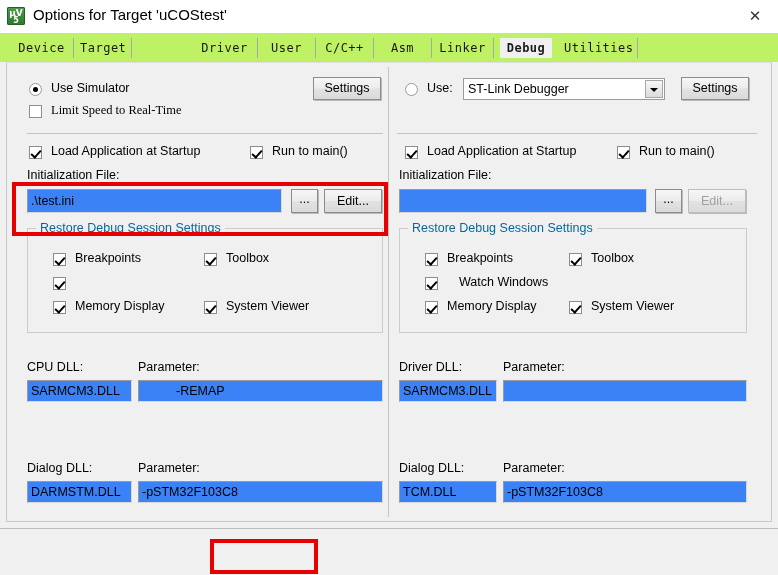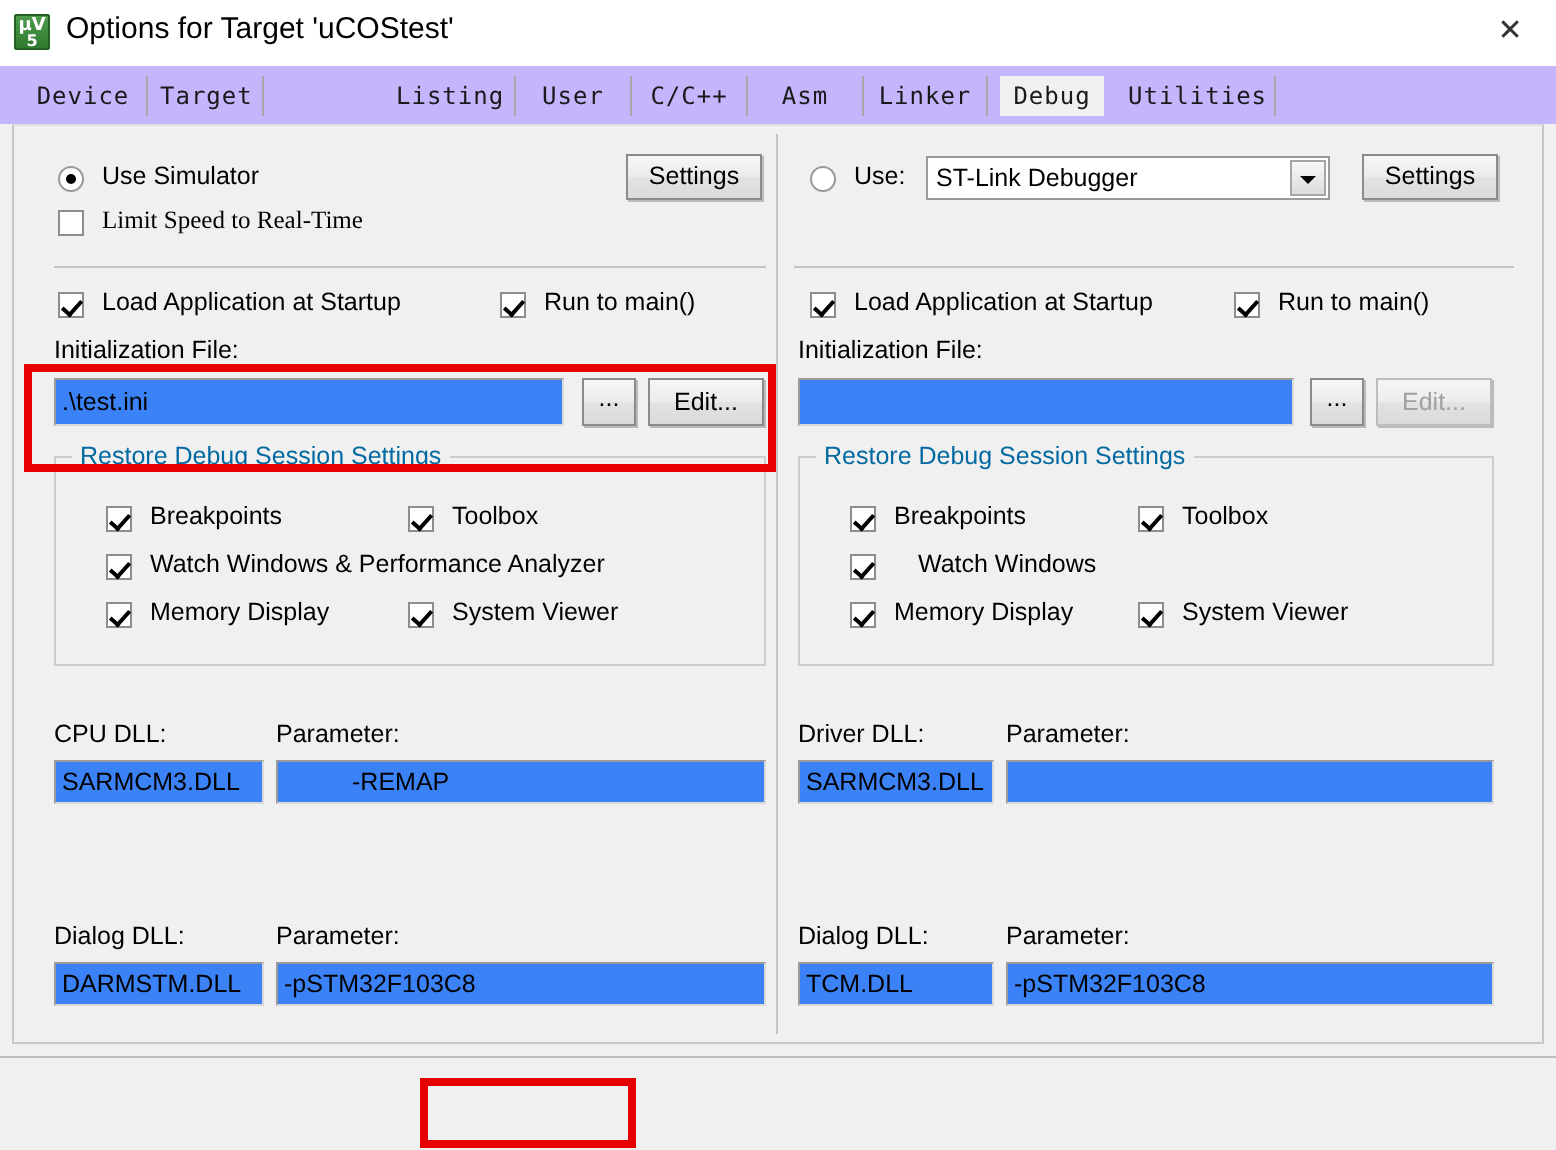--- a/index.html
+++ b/index.html
@@ -60,40 +60,41 @@
     font-size: 15px;
     color: #333;
     cursor: default;
   }
 
   
   .tabstrip {
     position: absolute;
     left: 0; top: 33px;
     width: 778px; height: 29px;
-    background: #c4b5fd;
+    background: #bef264;
   }
   .tab {
     position: absolute;
     top: 5px;
     height: 20px;
     line-height: 20px;
     font-family: "DejaVu Sans Mono", monospace;
     font-size: 12px;
     letter-spacing: 0.5px;
     color: #1a1a1a;
     white-space: nowrap;
     border-right: 1px solid #a8a8a8;
     padding: 0 6px 0 6px;
     box-sizing: border-box;
     text-align: center;
   }
   .tab.selected {
     background: #f0f0f0;
     border-right: none;
+    font-weight: bold;
   }
   .tab-highlight {
     position: absolute;
     border: 3px solid #e60000;
     box-sizing: border-box;
     pointer-events: none;
   }
 
   
   .page {
@@ -269,21 +270,21 @@
       <span class="v">5</span>
   </div>
   <div class="title-text">Options for Target 'uCOStest'</div>
   <div class="title-close">✕</div>
 </div>
 
 <div class="tabstrip">
   <div class="tab" style="left:10px;  width:64px;">Device</div>
   <div class="tab" style="left:74px;  width:58px;">Target</div>
   <div class="tab" style="left:132px; width:60px;margin-top:38px;">Output</div>
-  <div class="tab" style="left:192px; width:66px;">Listing</div>
+  <div class="tab" style="left:192px; width:66px;">Driver</div>
   <div class="tab" style="left:258px; width:58px;">User</div>
   <div class="tab" style="left:316px; width:58px;">C/C++</div>
   <div class="tab" style="left:374px; width:58px;">Asm</div>
   <div class="tab" style="left:432px; width:62px;">Linker</div>
   <div class="tab selected" style="left:500px; width:52px;">Debug</div>
   <div class="tab" style="left:558px; width:80px;">Utilities</div>
   <div class="tab-highlight" style="left:497px; top:38px; width:58px; height:26px;"></div>
 </div>
 
 <div class="page">
@@ -315,21 +316,20 @@
 
     <div class="group" style="left:20px; top:165px; width:356px; height:105px;">
       <div class="group-title">Restore Debug Session Settings</div>
     </div>
     <div class="checkbox on" style="left:46px; top:190px;"></div>
     <div class="lbl" style="left:68px; top:188px;">Breakpoints</div>
     <div class="checkbox on" style="left:197px; top:190px;"></div>
     <div class="lbl" style="left:219px; top:188px;">Toolbox</div>
 
     <div class="checkbox on" style="left:46px; top:214px;"></div>
-    <div class="lbl" style="left:68px; top:212px;">Watch Windows &amp; Performance Analyzer</div>
 
     <div class="checkbox on" style="left:46px; top:238px;"></div>
     <div class="lbl" style="left:68px; top:236px;">Memory Display</div>
     <div class="checkbox on" style="left:197px; top:238px;"></div>
     <div class="lbl" style="left:219px; top:236px;">System Viewer</div>
 
     <div class="lbl" style="left:20px; top:297px;">CPU DLL:</div>
     <div class="lbl" style="left:131px; top:297px;">Parameter:</div>
     <div class="textbox" style="left:20px; top:317px; width:105px; height:22px; line-height:20px;">SARMCM3.DLL</div>
     <div class="textbox" style="left:131px; top:317px; width:245px; height:22px; line-height:20px;padding-left:37px;">-REMAP</div>

